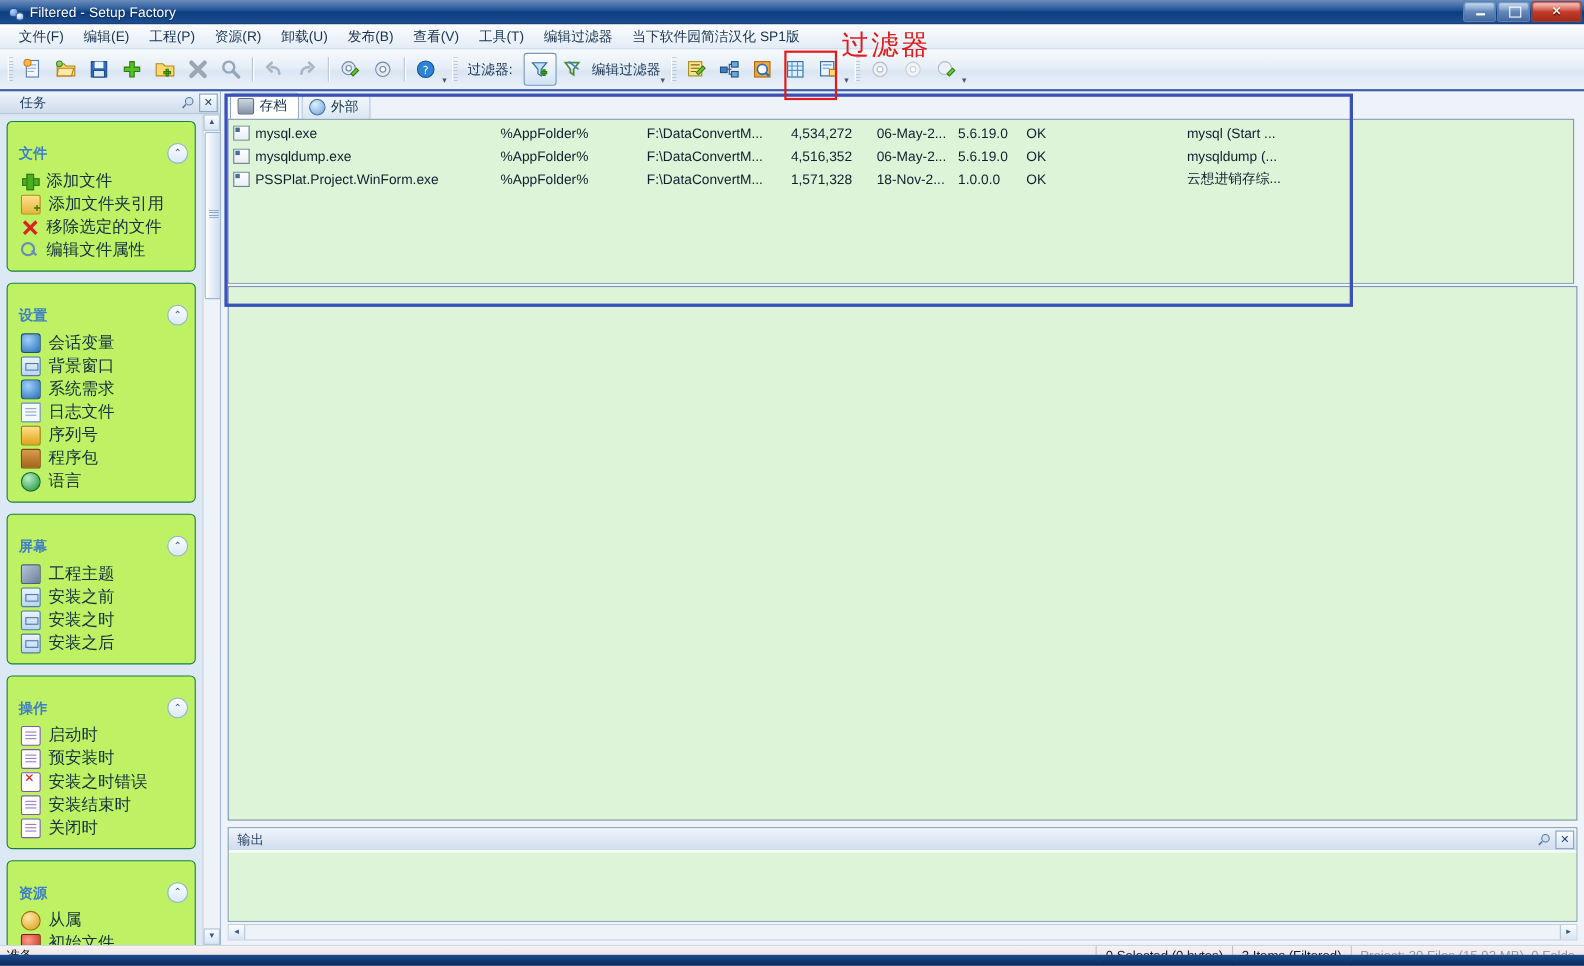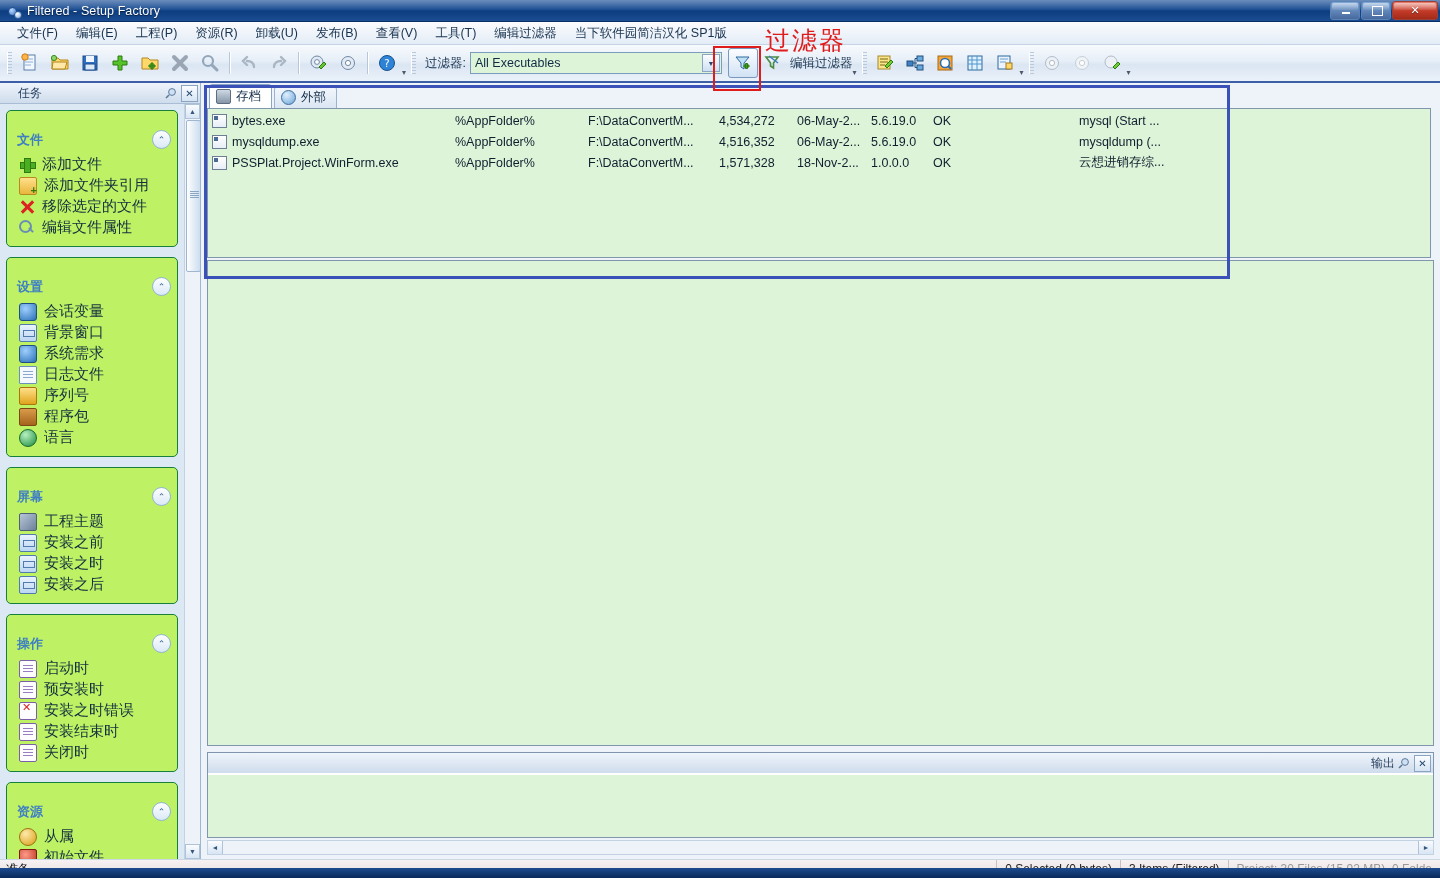--- a/index.html
+++ b/index.html
@@ -211,21 +211,21 @@
     background:linear-gradient(to bottom,#ffffff,#e7eef6);border:1px solid #6d7f93;}
   .fileic:after{content:"";position:absolute;left:1px;top:1px;width:4px;height:4px;background:#4b6c92;}
   #grid-body{flex:1 1 auto;background:#ddf4d9;padding-top:1px;}
 
   #canvas-area{flex:1 1 auto;background:#ddf4d9;border:1px solid #7f96ad;
     margin:2px 6px 0 6px;min-height:0;}
 
   
   #output{
     flex:0 0 auto;margin:6px 6px 0 6px;border:1px solid #8096ae;
-    display:flex;flex-direction:column;background:#ddf4d9;height:86px;box-sizing:border-box;text-align:right;
+    display:flex;flex-direction:column;background:#ddf4d9;height:86px;box-sizing:border-box;
   }
   #output-head{height:20px;flex:0 0 20px;display:flex;align-items:center;
     background:linear-gradient(to bottom,#eef4fb,#cfdcec);border-bottom:1px solid #fff;padding-left:8px;}
   #output-head .t{font-size:12px;color:#2a4260;flex:1;}
   #output-body{flex:1 1 auto;background:#ddf4d9;border-top:1px solid #fff;}
   #hscroll{
     height:15px;flex:0 0 15px;margin:2px 6px 0 6px;display:flex;
     background:#eef3f9;border:1px solid #c3d2e2;box-sizing:border-box;
   }
   .hs-arrow{width:15px;height:13px;background:linear-gradient(to bottom,#fafcff,#d8e5f4);
@@ -364,24 +364,20 @@
     <div class="tbtn">
       <svg width="20" height="20" viewBox="0 0 20 20">
           <circle cx="10" cy="10" r="7.5" fill="#2f83d6" stroke="#17518f"></circle>
           <text x="10" y="14" font-size="10" fill="#fff" text-anchor="middle" font-family="DejaVu Sans">?</text>
         </svg>
     </div>
     <div class="tb-arrow">▾</div>
 
     <div class="tb-grip"></div>
     <span class="filter-label">过滤器:</span>
-    <div id="filter-combo">
-      <span class="val" title="All Executables">All Executables</span>
-      <span class="arrow">▼</span>
-    </div>
 
     <div class="tbtn hl" style="margin-left:6px;">
       <svg width="20" height="20" viewBox="0 0 20 20">
           <path d="M3 4h13l-5 6v6l-3-2v-4z" fill="#bfe0f5" stroke="#2e6a9c"></path>
           <path d="M11 12h5v2h-5z M12.5 10.5h2v5h-2z" fill="#55c22a" stroke="#2d7a11"></path>
         </svg>
     </div>
     <div class="tbtn">
       <svg width="20" height="20" viewBox="0 0 20 20">
           <path d="M3 4h12l-4.5 6v5l-3-2v-3z" fill="none" stroke="#4c8a3f" stroke-width="1.6"></path>
@@ -614,21 +610,21 @@
           <span>外部</span>
         </div>
       </div>
 
       <div id="grid-wrap">
         <div id="grid-body">
 
           <div class="grow">
             <div class="gc name" style="width:240px">
               <span class="fileic"></span>
-              <span>bytes.exe</span>
+              <span>mysql.exe</span>
             </div>
             <div class="gc" style="width:133px">%AppFolder%</div>
             <div class="gc" style="width:131px">F:\DataConvertM...</div>
             <div class="gc" style="width:78px">4,534,272</div>
             <div class="gc" style="width:74px">06-May-2...</div>
             <div class="gc" style="width:62px">5.6.19.0</div>
             <div class="gc" style="width:58px">OK</div>
             <div class="gc" style="width:88px"></div>
             <div class="gc" style="width:98px">mysql (Start ...</div>
           </div>

